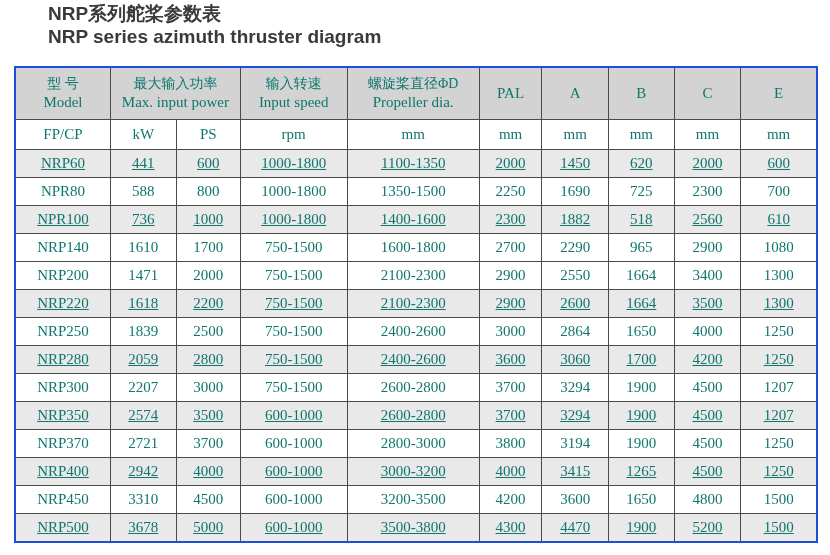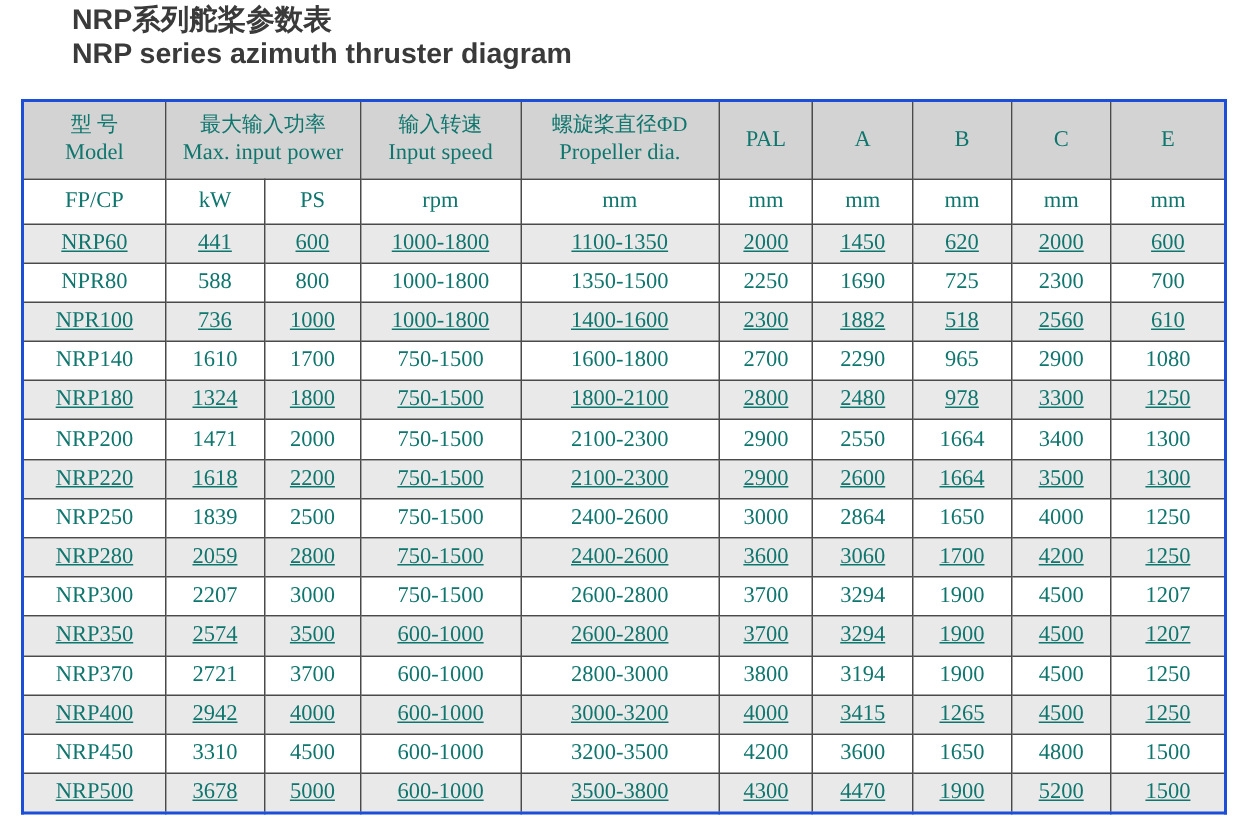--- a/index.html
+++ b/index.html
@@ -152,32 +152,20 @@
           <td>1610</td>
           <td>1700</td>
           <td>750-1500</td>
           <td>1600-1800</td>
           <td>2700</td>
           <td>2290</td>
           <td>965</td>
           <td>2900</td>
           <td>1080</td>
         </tr>
-        <tr class="shade">
-          <td>NRP180</td>
-          <td>1324</td>
-          <td>1800</td>
-          <td>750-1500</td>
-          <td>1800-2100</td>
-          <td>2800</td>
-          <td>2480</td>
-          <td>978</td>
-          <td>3300</td>
-          <td>1250</td>
-        </tr>
         <tr>
           <td>NRP200</td>
           <td>1471</td>
           <td>2000</td>
           <td>750-1500</td>
           <td>2100-2300</td>
           <td>2900</td>
           <td>2550</td>
           <td>1664</td>
           <td>3400</td>

